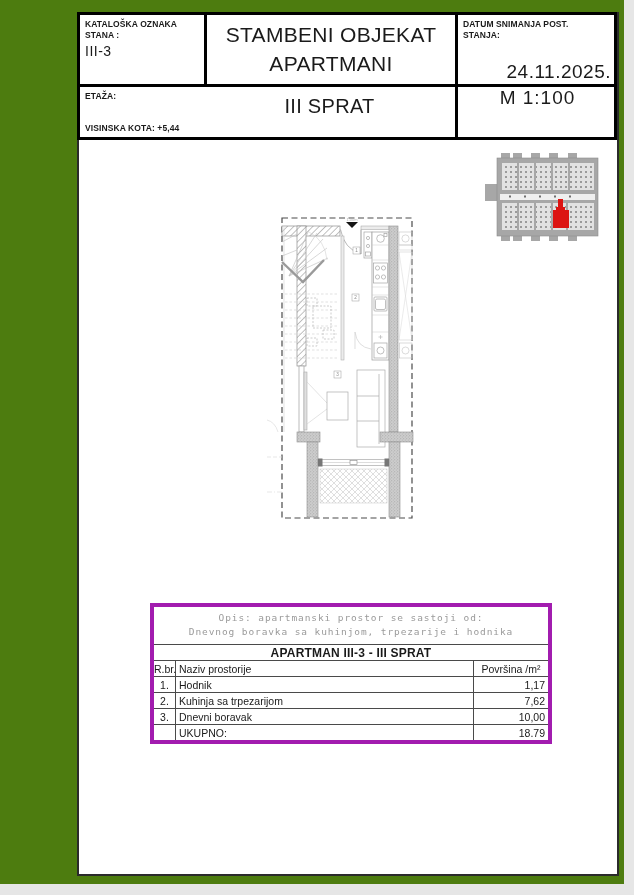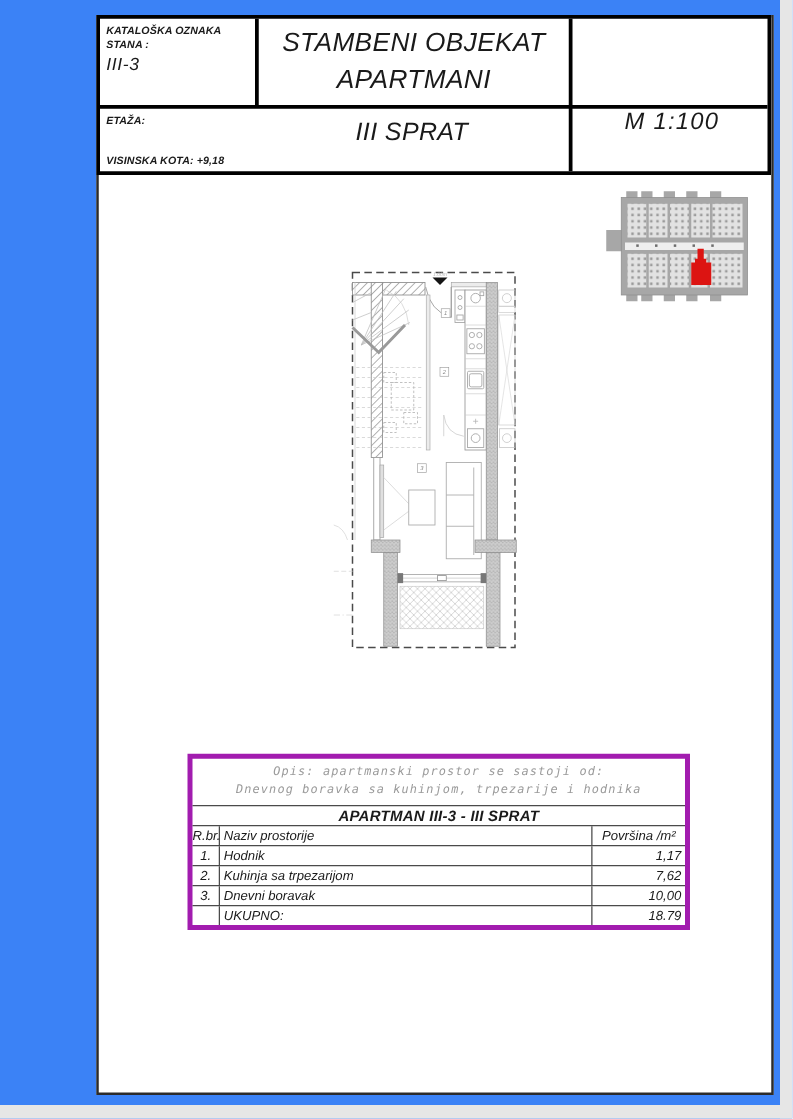--- a/index.html
+++ b/index.html
@@ -1,17 +1,17 @@
 <!DOCTYPE html>
 <html><head>
 <meta charset="utf-8">
 <style>
   html,body{margin:0;padding:0;background:#ffffff;}
-  #canvas{position:relative;width:634px;height:895px;background:#3b82f6;overflow:hidden;
-          font-family:"Liberation Sans",sans-serif;color:#1a1a1a;font-style:italic;}
+  #canvas{position:relative;width:634px;height:895px;background:#4d7c0f;overflow:hidden;
+          font-family:"Liberation Sans",sans-serif;color:#1a1a1a;}
   .edge-right{position:absolute;right:0;top:0;width:10px;height:895px;background:#e6e6e6;}
   .edge-bottom{position:absolute;left:0;top:884px;width:634px;height:11px;background:#e6e6e6;}
   .sheet{position:absolute;left:77px;top:12px;width:538px;height:860px;border:2px solid #2b2b2b;background:#fff;}
 
   
   .tblock{position:absolute;left:77px;top:12px;width:540px;height:128px;border:3px solid #000;box-sizing:border-box;background:#fff;}
   .tb-line-h{position:absolute;left:0;top:69px;width:100%;height:3px;background:#000;}
   .tb-line-v1{position:absolute;left:124px;top:0;width:3px;height:69px;background:#000;}
   .tb-line-v2{position:absolute;left:375px;top:0;width:3px;height:122px;background:#000;}
   .tb-small{font-size:8.5px;font-weight:bold;letter-spacing:.1px;line-height:1.25;}
@@ -59,25 +59,32 @@
         <div>STANA :</div>
       </div>
       <div class="val">III-3</div>
     </div>
 
     <div class="tb-cell2">
       <div>STAMBENI OBJEKAT</div>
       <div>APARTMANI</div>
     </div>
 
+    <div class="tb-cell3">
+      <div class="tb-small">
+        <div>DATUM SNIMANJA POST.</div>
+        <div>STANJA:</div>
+      </div>
+      <div class="val">24.11.2025.</div>
+    </div>
 
     <div class="tb-cellA">
       <div class="tb-small tb-etaza">ETAŽA:</div>
       <div class="tb-sprat">III SPRAT</div>
-      <div class="tb-small tb-kota">VISINSKA KOTA:  +9,18</div>
+      <div class="tb-small tb-kota">VISINSKA KOTA:  +5,44</div>
     </div>
     <div class="tb-cellB">
       <span>M  1:100</span>
     </div>
   </div>
 
   <svg style="position:absolute;left:484px;top:150px;" width="116" height="94" viewBox="0 0 116 94">
     <defs>
       <pattern id="unoise" width="5" height="5" patternUnits="userSpaceOnUse">
         <rect width="5" height="5" fill="#e2e2e2"></rect>

